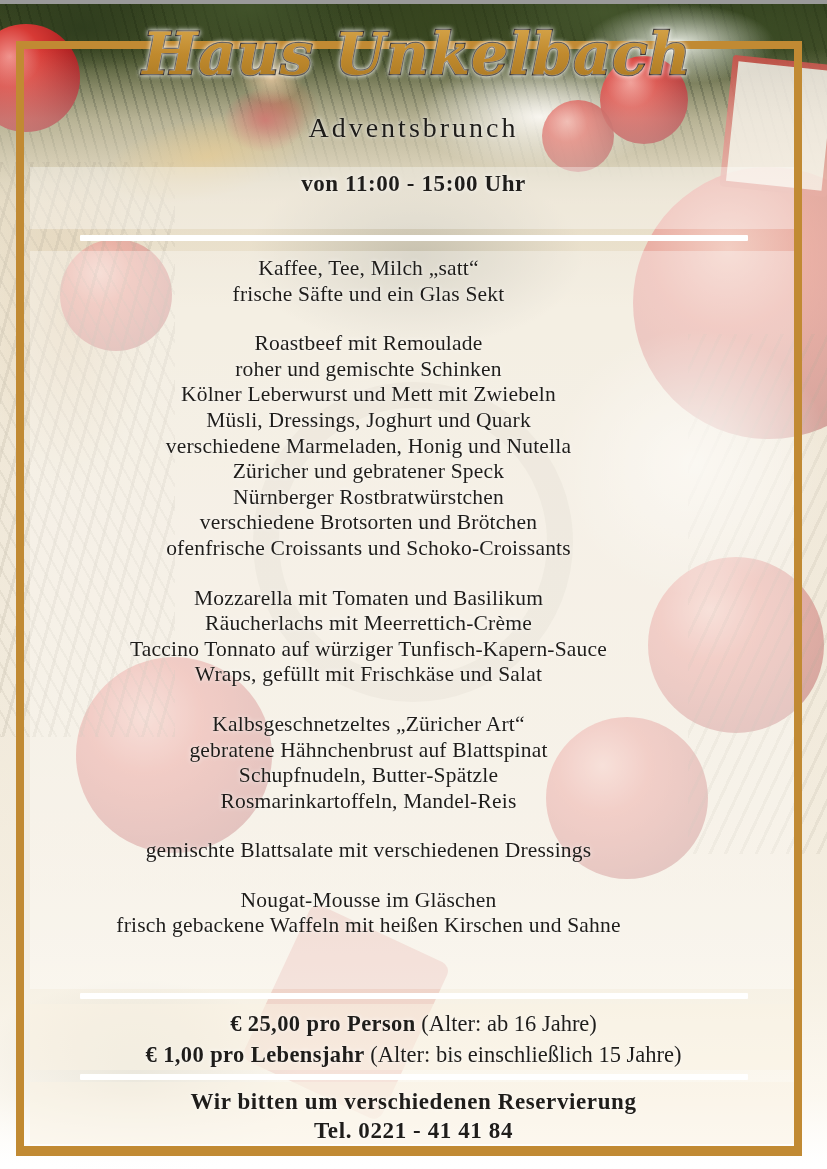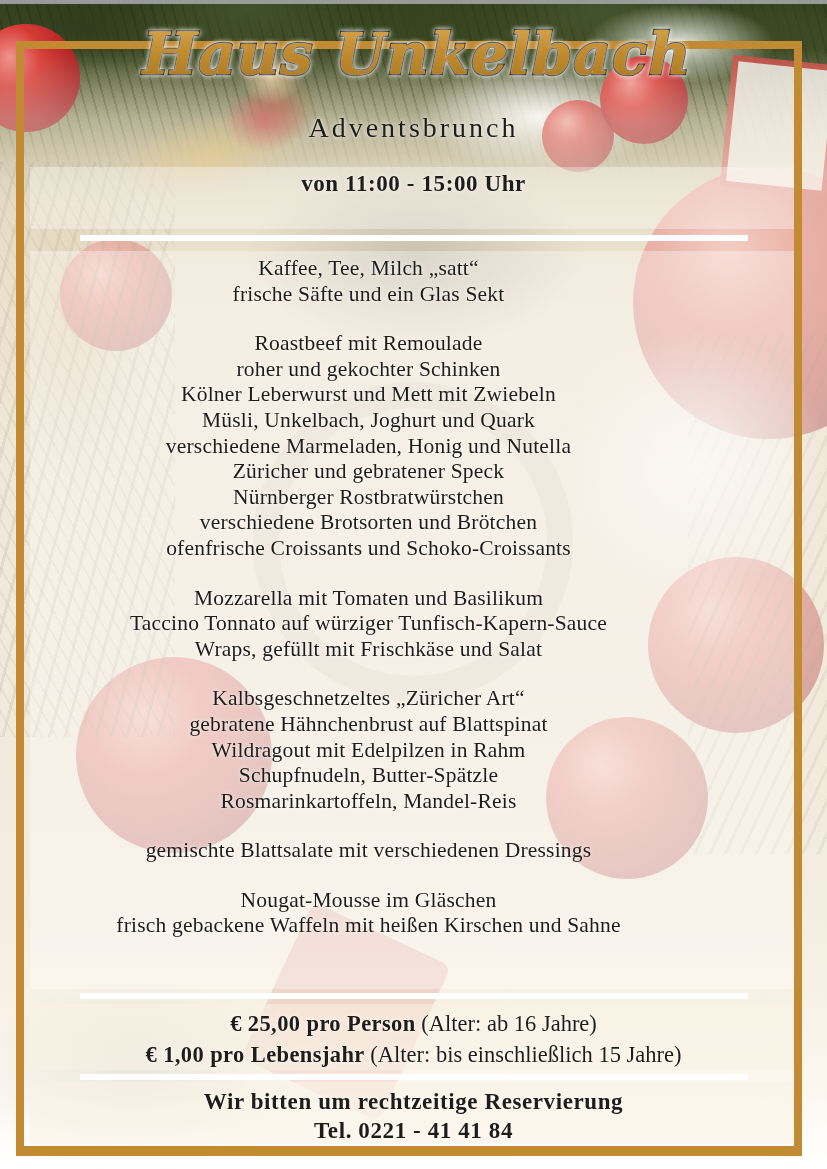--- a/index.html
+++ b/index.html
@@ -177,38 +177,38 @@
       <div>von 11:00 - 15:00 Uhr</div>
     </div>
 
     <div class="menu-wrap">
         <div class="menu-section">
           <p class="menu-line">Kaffee, Tee, Milch „satt“</p>
           <p class="menu-line">frische Säfte und ein Glas Sekt</p>
         </div>
         <div class="menu-section">
           <p class="menu-line">Roastbeef mit Remoulade</p>
-          <p class="menu-line">roher und gekochter Schinken</p>
+          <p class="menu-line">roher und gemischte Schinken</p>
           <p class="menu-line">Kölner Leberwurst und Mett mit Zwiebeln</p>
-          <p class="menu-line">Müsli, Unkelbach, Joghurt und Quark</p>
+          <p class="menu-line">Müsli, Dressings, Joghurt und Quark</p>
           <p class="menu-line">verschiedene Marmeladen, Honig und Nutella</p>
           <p class="menu-line">Züricher und gebratener Speck</p>
           <p class="menu-line">Nürnberger Rostbratwürstchen</p>
           <p class="menu-line">verschiedene Brotsorten und Brötchen</p>
           <p class="menu-line">ofenfrische Croissants und Schoko-Croissants</p>
         </div>
         <div class="menu-section">
           <p class="menu-line">Mozzarella mit Tomaten und Basilikum</p>
+          <p class="menu-line">Räucherlachs mit Meerrettich-Crème</p>
           <p class="menu-line">Taccino Tonnato auf würziger Tunfisch-Kapern-Sauce</p>
           <p class="menu-line">Wraps, gefüllt mit Frischkäse und Salat</p>
         </div>
         <div class="menu-section">
           <p class="menu-line">Kalbsgeschnetzeltes „Züricher Art“</p>
           <p class="menu-line">gebratene Hähnchenbrust auf Blattspinat</p>
-          <p class="menu-line">Wildragout mit Edelpilzen in Rahm</p>
           <p class="menu-line">Schupfnudeln, Butter-Spätzle</p>
           <p class="menu-line">Rosmarinkartoffeln, Mandel-Reis</p>
         </div>
         <div class="menu-section">
           <p class="menu-line">gemischte Blattsalate mit verschiedenen Dressings</p>
         </div>
         <div class="menu-section">
           <p class="menu-line">Nougat-Mousse im Gläschen</p>
           <p class="menu-line">frisch gebackene Waffeln mit heißen Kirschen und Sahne</p>
         </div>
@@ -219,18 +219,18 @@
         <span class="price-strong">€ 25,00 pro Person</span>
         <span class="price-note">(Alter: ab 16 Jahre)</span>
       </div>
       <div>
         <span class="price-strong">€ 1,00 pro Lebensjahr</span>
         <span class="price-note">(Alter: bis einschließlich 15 Jahre)</span>
       </div>
     </div>
 
     <div class="footer-block">
-      <div>Wir bitten um rechtzeitige Reservierung</div>
+      <div>Wir bitten um verschiedenen Reservierung</div>
       <div>Tel. 0221 - 41 41 84</div>
     </div>
 
   </div>
 </div>
 
 </body></html>

